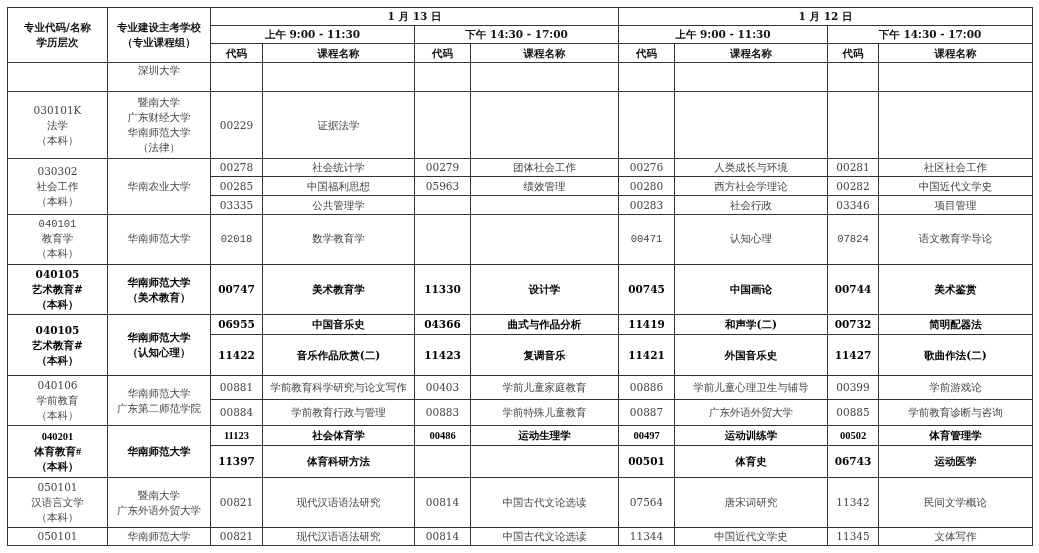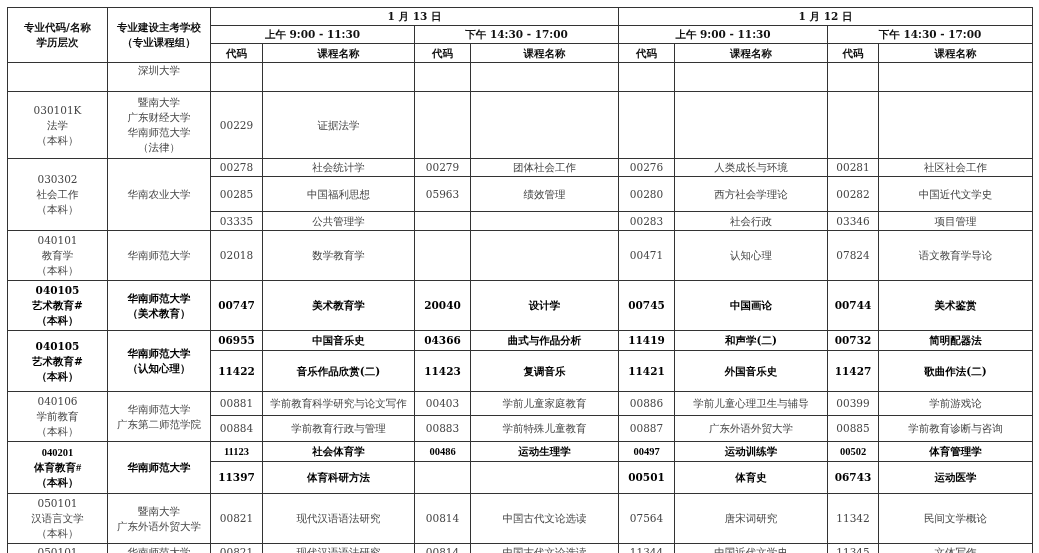--- a/index.html
+++ b/index.html
@@ -110,41 +110,41 @@
         </td>
         <td class="code grey">00278</td>
         <td class="name grey">社会统计学</td>
         <td class="code grey">00279</td>
         <td class="name grey">团体社会工作</td>
         <td class="code grey">00276</td>
         <td class="name grey">人类成长与环境</td>
         <td class="code grey">00281</td>
         <td class="name grey">社区社会工作</td>
       </tr>
-      <tr style="height: 35px;">
+      <tr style="height: 19px;">
         <td class="code grey">00285</td>
         <td class="name grey">中国福利思想</td>
         <td class="code grey">05963</td>
         <td class="name grey">绩效管理</td>
         <td class="code grey">00280</td>
         <td class="name grey">西方社会学理论</td>
         <td class="code grey">00282</td>
         <td class="name grey">中国近代文学史</td>
       </tr>
       <tr style="height: 19px;">
         <td class="code grey">03335</td>
         <td class="name grey">公共管理学</td>
         <td class="code grey"></td>
         <td class="name grey"></td>
         <td class="code grey">00283</td>
         <td class="name grey">社会行政</td>
         <td class="code grey">03346</td>
         <td class="name grey">项目管理</td>
       </tr>
-      <tr style="height: 50px;">
+      <tr style="height: 50px; font-family: Liberation Mono, monospace;">
         <td class="stack grey" rowspan="1">
           <span>040101</span>
           <span>教育学</span>
           <span>（本科）</span>
         </td>
         <td class="stack grey" rowspan="1">
           <span>华南师范大学</span>
         </td>
         <td class="code grey">02018</td>
         <td class="name grey">数学教育学</td>
@@ -160,21 +160,21 @@
           <span>040105</span>
           <span>艺术教育#</span>
           <span>（本科）</span>
         </td>
         <td class="stack" rowspan="1">
           <span>华南师范大学</span>
           <span>（美术教育）</span>
         </td>
         <td class="code">00747</td>
         <td class="name">美术教育学</td>
-        <td class="code">20040</td>
+        <td class="code">11330</td>
         <td class="name">设计学</td>
         <td class="code">00745</td>
         <td class="name">中国画论</td>
         <td class="code">00744</td>
         <td class="name">美术鉴赏</td>
       </tr>
       <tr class="bold" style="height: 20px;">
         <td class="stack" rowspan="2">
           <span>040105</span>
           <span>艺术教育#</span>

